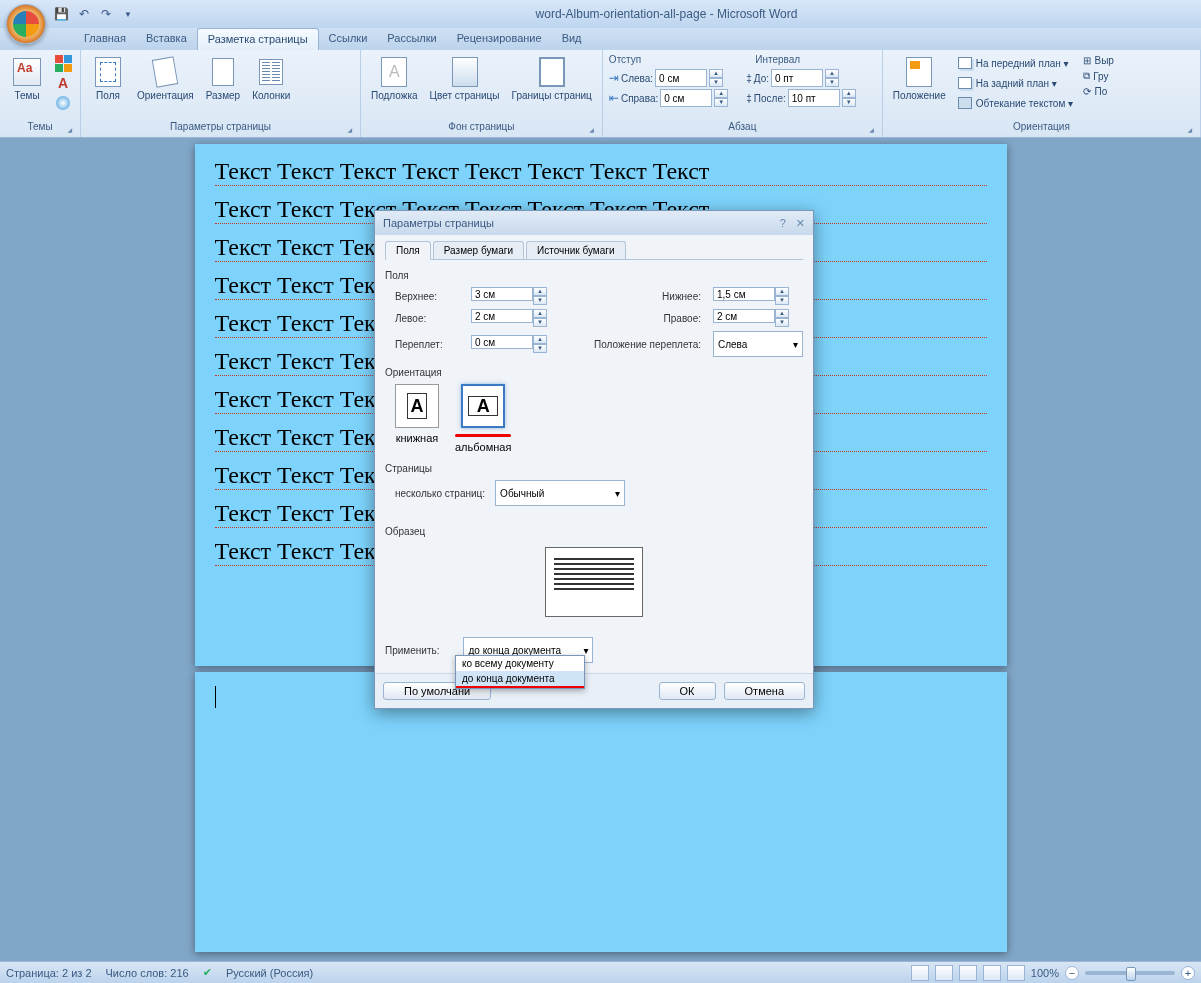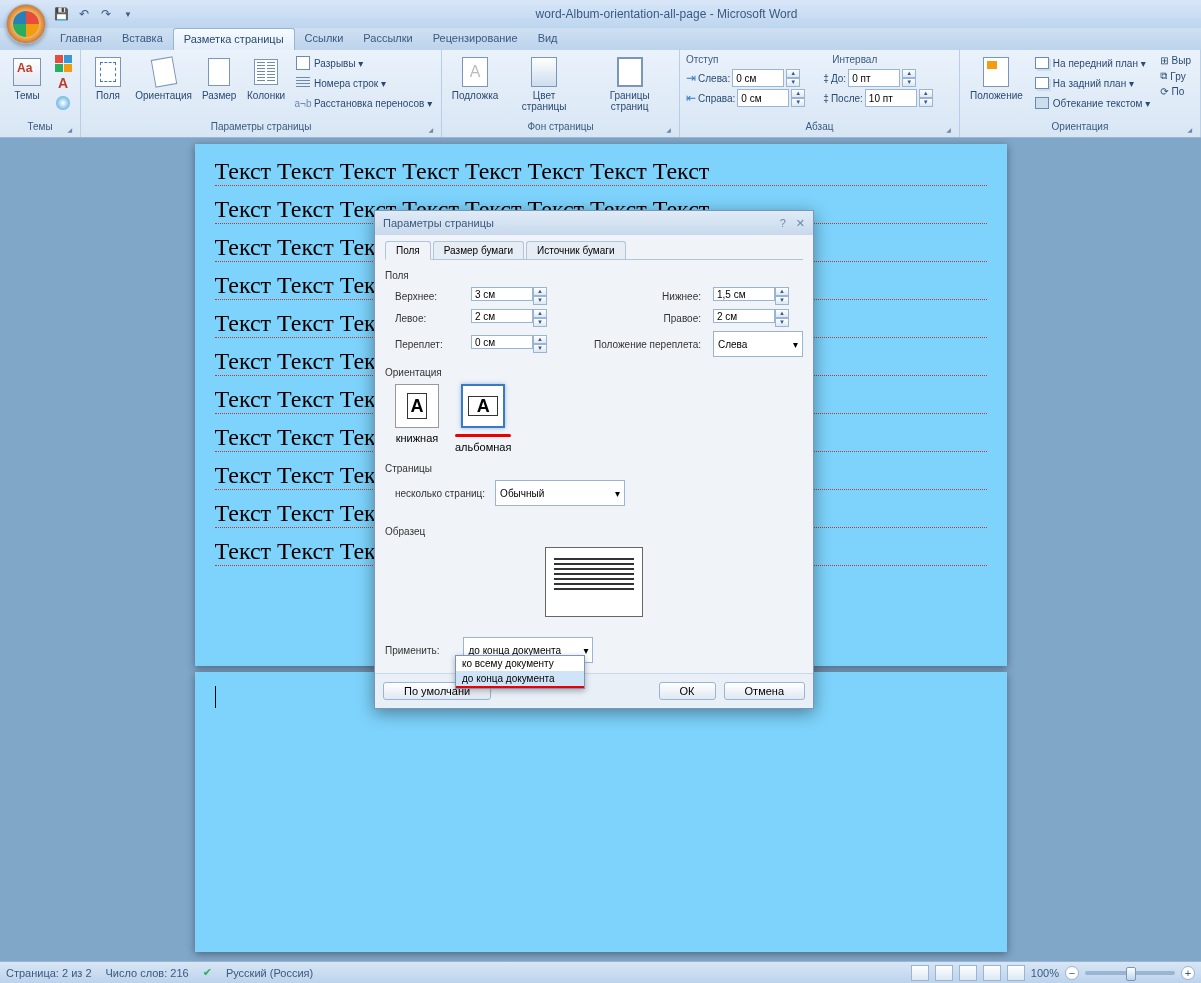--- a/index.html
+++ b/index.html
@@ -7,21 +7,21 @@
 
 
 .titlebar { height: 28px; background: linear-gradient(#d9e7f8,#bdd5ef); display: flex; align-items: center; padding: 0 4px; font-size: 11px; }
 .office-btn { width: 40px; height: 40px; border-radius: 50%; background: radial-gradient(#fff,#f6d080 40%,#d87a2a 70%,#8a3c10); position: absolute; left: 6px; top: 4px; border: 1px solid #9aafc7; z-index: 10; box-shadow: 0 2px 4px rgba(0,0,0,.3); }
 .office-btn::before { content:""; position:absolute; inset:6px; border-radius:50%; background: conic-gradient(#e74c3c 0 90deg,#f39c12 90deg 180deg,#27ae60 180deg 270deg,#2980b9 270deg); }
 .qat { margin-left: 50px; display: flex; gap: 6px; align-items: center; }
 .qat-icon { width: 16px; height: 16px; display: inline-flex; align-items: center; justify-content: center; color: #3b5a8a; font-size: 12px; }
 .title-center { flex: 1; text-align: center; color: #3a5a82; font-size: 12px; }
 
 
-.tabstrip { height: 22px; display: flex; padding-left: 50px; background: linear-gradient(#cfe0f2,#bcd3ec); font-size: 11px; }
+.tabstrip { height: 22px; display: flex; padding-left: 74px; background: linear-gradient(#cfe0f2,#bcd3ec); font-size: 11px; }
 .tab { padding: 4px 10px 0; color: #3a5a82; cursor: pointer; }
 .tab.active { background: linear-gradient(#f5faff,#e4effa); border: 1px solid #9ab4d3; border-bottom: none; border-radius: 3px 3px 0 0; color: #2a4a72; }
 
 
 .ribbon { height: 88px; background: linear-gradient(#eaf2fb,#d8e6f4); border-bottom: 1px solid #9ab4d3; display: flex; font-size: 11px; }
 .group { border-right: 1px solid #b8cee6; padding: 4px 6px 2px; display: flex; flex-direction: column; }
 .group-body { flex: 1; display: flex; align-items: flex-start; gap: 4px; }
 .group-label { text-align: center; color: #3a5a82; font-size: 10px; padding-top: 2px; height: 16px; position: relative; }
 .group-label::after { content:"◢"; position:absolute; right:2px; bottom:2px; font-size:6px; color:#6a8ab0; }
 .big-btn { display: flex; flex-direction: column; align-items: center; padding: 2px 4px; min-width: 42px; cursor: pointer; }
@@ -187,38 +187,20 @@
         </div>
       <div class="big-btn">
           <div class="big-icon">
             <div class="ic-cols">
               <span></span>
               <span></span>
             </div>
           </div>
           <div class="lbl">Колонки</div>
         </div>
-      <div class="col">
-        <div class="small-btn">
-            <div class="small-icon">
-              <div class="ic-break"></div>
-            </div>
-            <span>Разрывы ▾</span>
-          </div>
-        <div class="small-btn">
-            <div class="small-icon">
-              <div class="ic-lines"></div>
-            </div>
-            <span>Номера строк ▾</span>
-          </div>
-        <div class="small-btn">
-            <div class="small-icon ic-hyph">a¬b</div>
-            <span>Расстановка переносов ▾</span>
-          </div>
-      </div>
     </div>
     <div class="group-label">Параметры страницы</div>
   </div>
 
   <div class="group">
     <div class="group-body">
       <div class="big-btn">
           <div class="big-icon">
             <div class="ic-water">A</div>
           </div>

